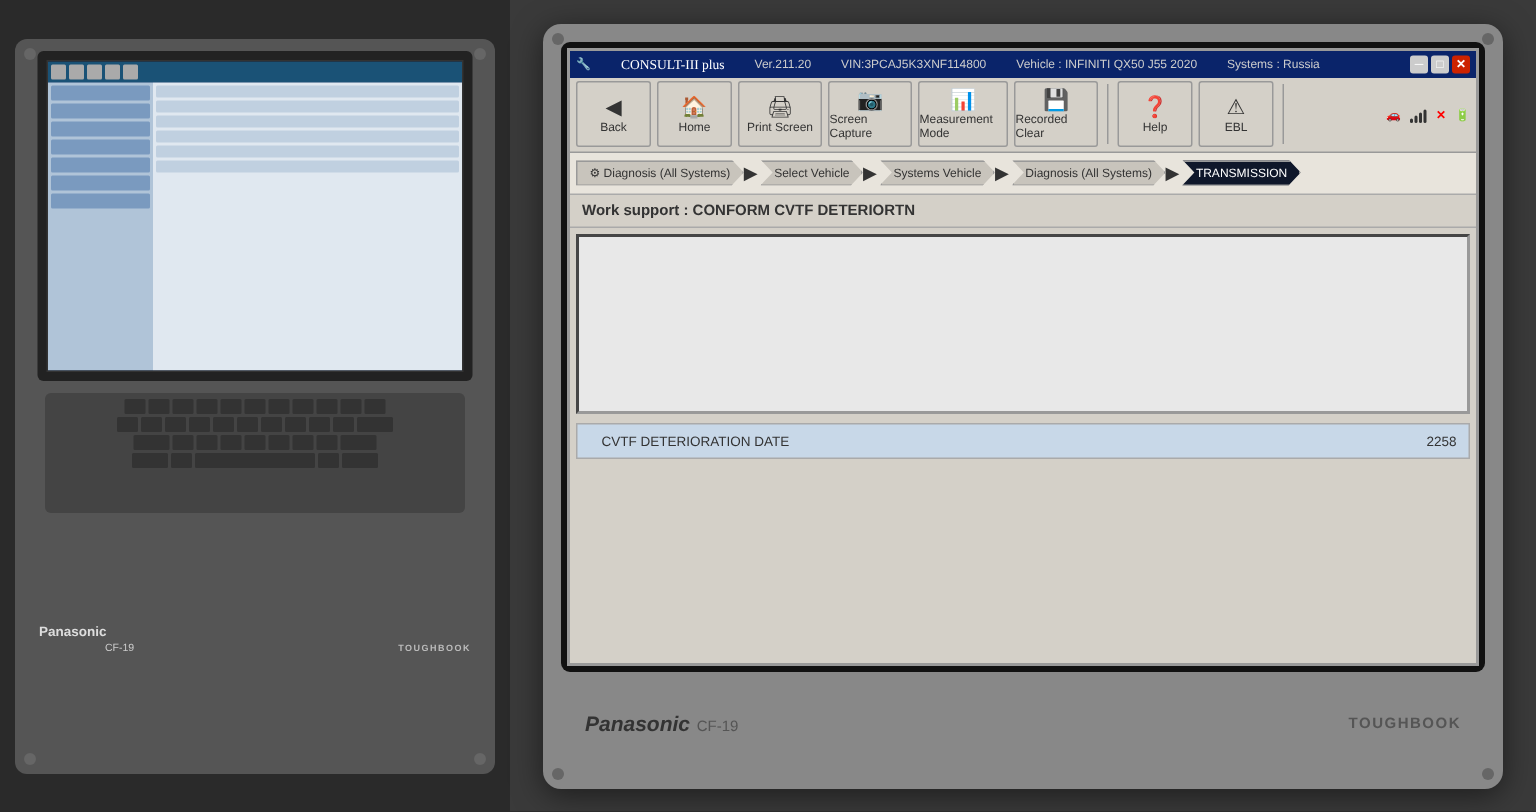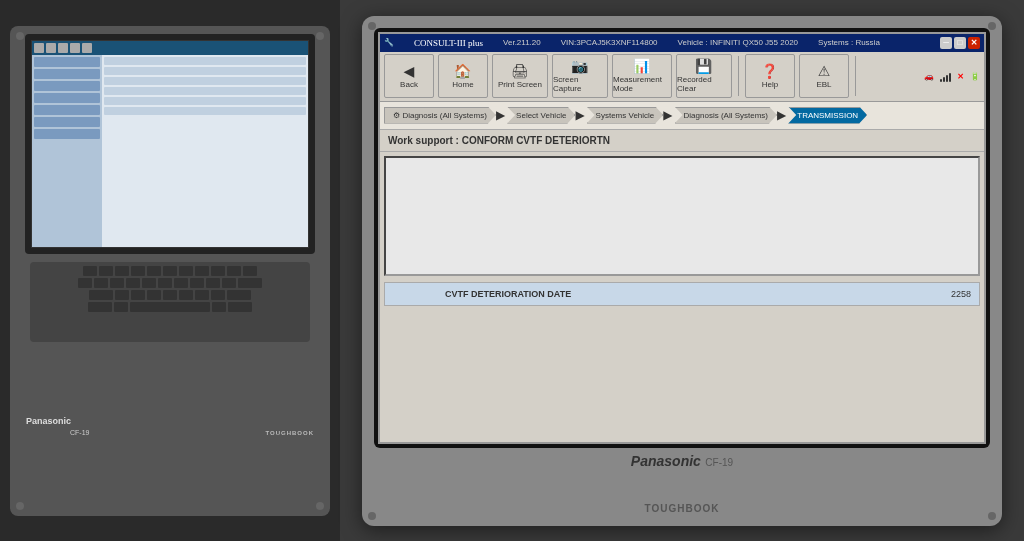--- a/index.html
+++ b/index.html
@@ -271,21 +271,21 @@
       white-space: nowrap;
       clip-path: polygon(0 0, calc(100% - 8px) 0, 100% 50%, calc(100% - 8px) 100%, 0 100%, 8px 50%);
       margin-right: -2px;
     }
 
     .breadcrumb-item:first-child {
       clip-path: polygon(0 0, calc(100% - 8px) 0, 100% 50%, calc(100% - 8px) 100%, 0 100%);
     }
 
     .breadcrumb-item.active {
-      background: #0369a1;
+      background: #0f172a;
       color: white;
     }
 
     
     .work-support-header {
       height: 22px;
       background: #d4d0c8;
       border-bottom: 1px solid #aaa;
       display: flex;
       align-items: center;
@@ -333,22 +333,21 @@
       margin-bottom: 2px;
     }
 
     .data-row:nth-child(even) { background: #d8e8f0; }
 
     .data-label {
       flex: 1;
       padding: 0 16px;
       font-size: 9px;
       color: #333;
-      font-weight: bold;
-      margin-left: 44px;
+      font-weight: normal;
     }
 
     .data-value {
       width: 80px;
       text-align: right;
       padding-right: 8px;
       font-size: 9px;
       color: #333;
     }
 
@@ -406,21 +405,20 @@
       justify-content: center;
     }
 
     
     .device-bottom {
       height: 70px;
       display: flex;
       align-items: center;
       justify-content: space-between;
       padding: 4px 16px;
-      flex-direction: column;
     }
 
     .device-brand {
       color: #333;
       font-size: 14px;
       font-weight: bold;
       font-style: italic;
     }
 
     .device-model {

